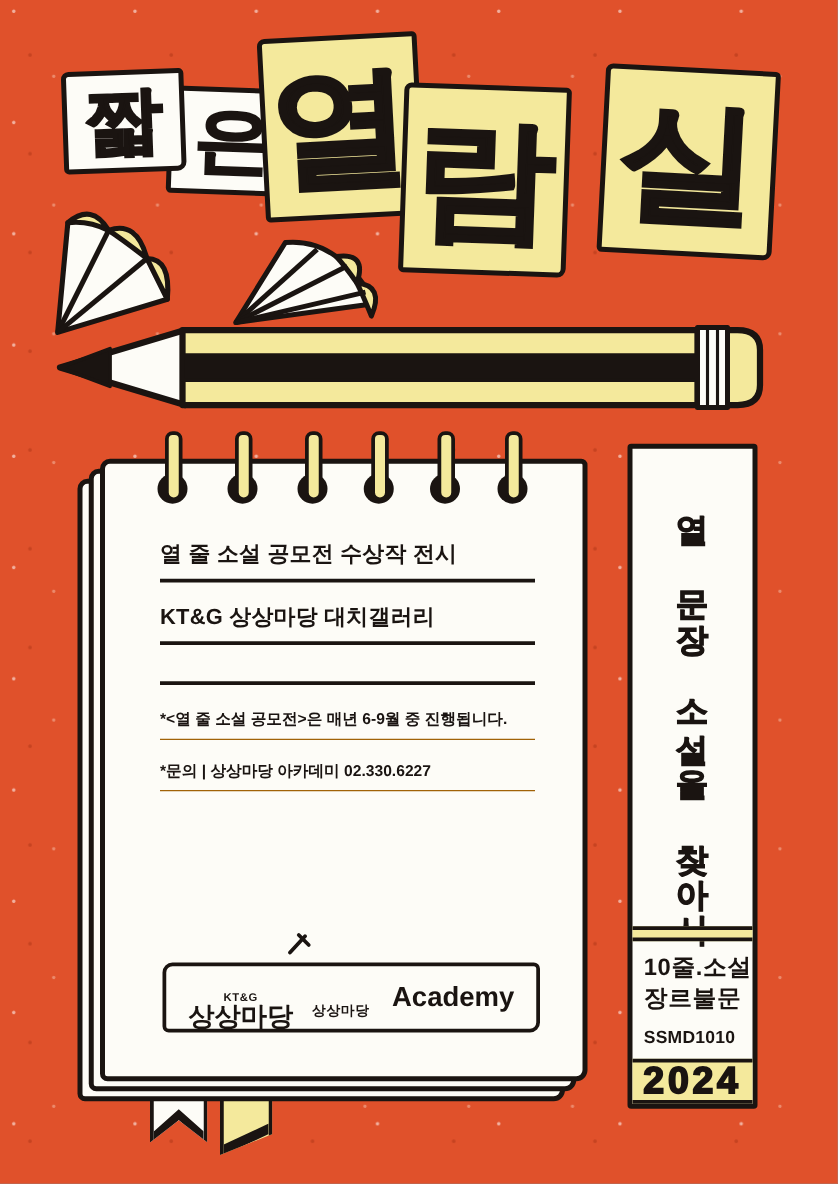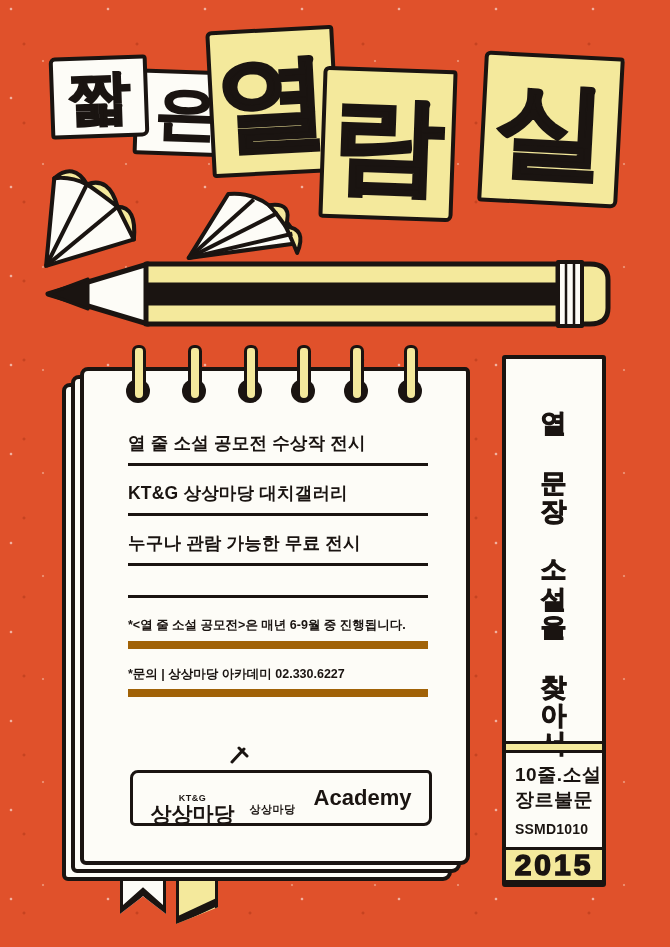--- a/index.html
+++ b/index.html
@@ -75,21 +75,21 @@
     width:300px;padding-bottom:9px;margin-bottom:17px;
     border-bottom:3.5px solid #1A1411;
   }
   .rule-empty{
     width:300px;height:12px;margin-bottom:20px;
     border-bottom:3.5px solid #1A1411;
   }
   .footnote{
     font-size:12.5px;font-weight:700;line-height:1.25;
     width:300px;padding-bottom:7px;margin-bottom:18px;
-    border-bottom:8px solid #a16207;
+    border-bottom:1px solid #a16207;
   }
   .logo-box{
     position:absolute;left:46px;top:399px;width:302px;height:56px;
     border:3.5px solid #1A1411;border-radius:8px 5px 8px 5px;
     box-sizing:border-box;background:#FDFCF7;
     display:flex;align-items:center;justify-content:space-around;
     padding:0 10px;
   }
   .logo{display:flex;flex-direction:column;align-items:center;line-height:1;}
   .logo .small{font-size:9px;font-weight:900;letter-spacing:.5px;margin-top:22px;}
@@ -215,21 +215,20 @@
   <div class="notebook">
     <div class="ribbon ribbon-white"></div>
     <div class="ribbon ribbon-yellow"></div>
     <div class="sheet sheet-3"></div>
     <div class="sheet sheet-2"></div>
     <div class="page-tab"></div>
 
     <div class="sheet page">
       <div class="info-line">열 줄 소설 공모전 수상작 전시</div>
       <div class="info-line">KT&amp;G 상상마당 대치갤러리</div>
-      <div class="info-line">누구나 관람 가능한 무료 전시</div>
       <div class="rule-empty"></div>
       <div class="footnote">*&lt;열 줄 소설 공모전&gt;은 매년 6-9월 중 진행됩니다.</div>
       <div class="footnote">*문의 | 상상마당 아카데미  02.330.6227</div>
 
       <div class="logo-box">
         <div class="logo">
           <span class="small">KT&amp;G</span>
           <span class="big">상상마당</span>
           <svg class="sprout" width="20" height="18" viewBox="0 0 20 18">
             <g stroke="#1A1411" stroke-width="3" stroke-linecap="round">
@@ -275,17 +274,17 @@
     <div class="spine-vtext">
       <span class="vtext">열 문장 소설을 찾아서</span>
     </div>
     <div class="spine-band"></div>
     <div class="spine-info">
       <div class="genre">10줄.소설</div>
       <div class="genre">장르불문</div>
       <div class="code">SSMD1010</div>
     </div>
     <div class="spine-year">
-      <span class="year">2015</span>
+      <span class="year">2024</span>
     </div>
   </div>
 
 </div>
 
 </body></html>

